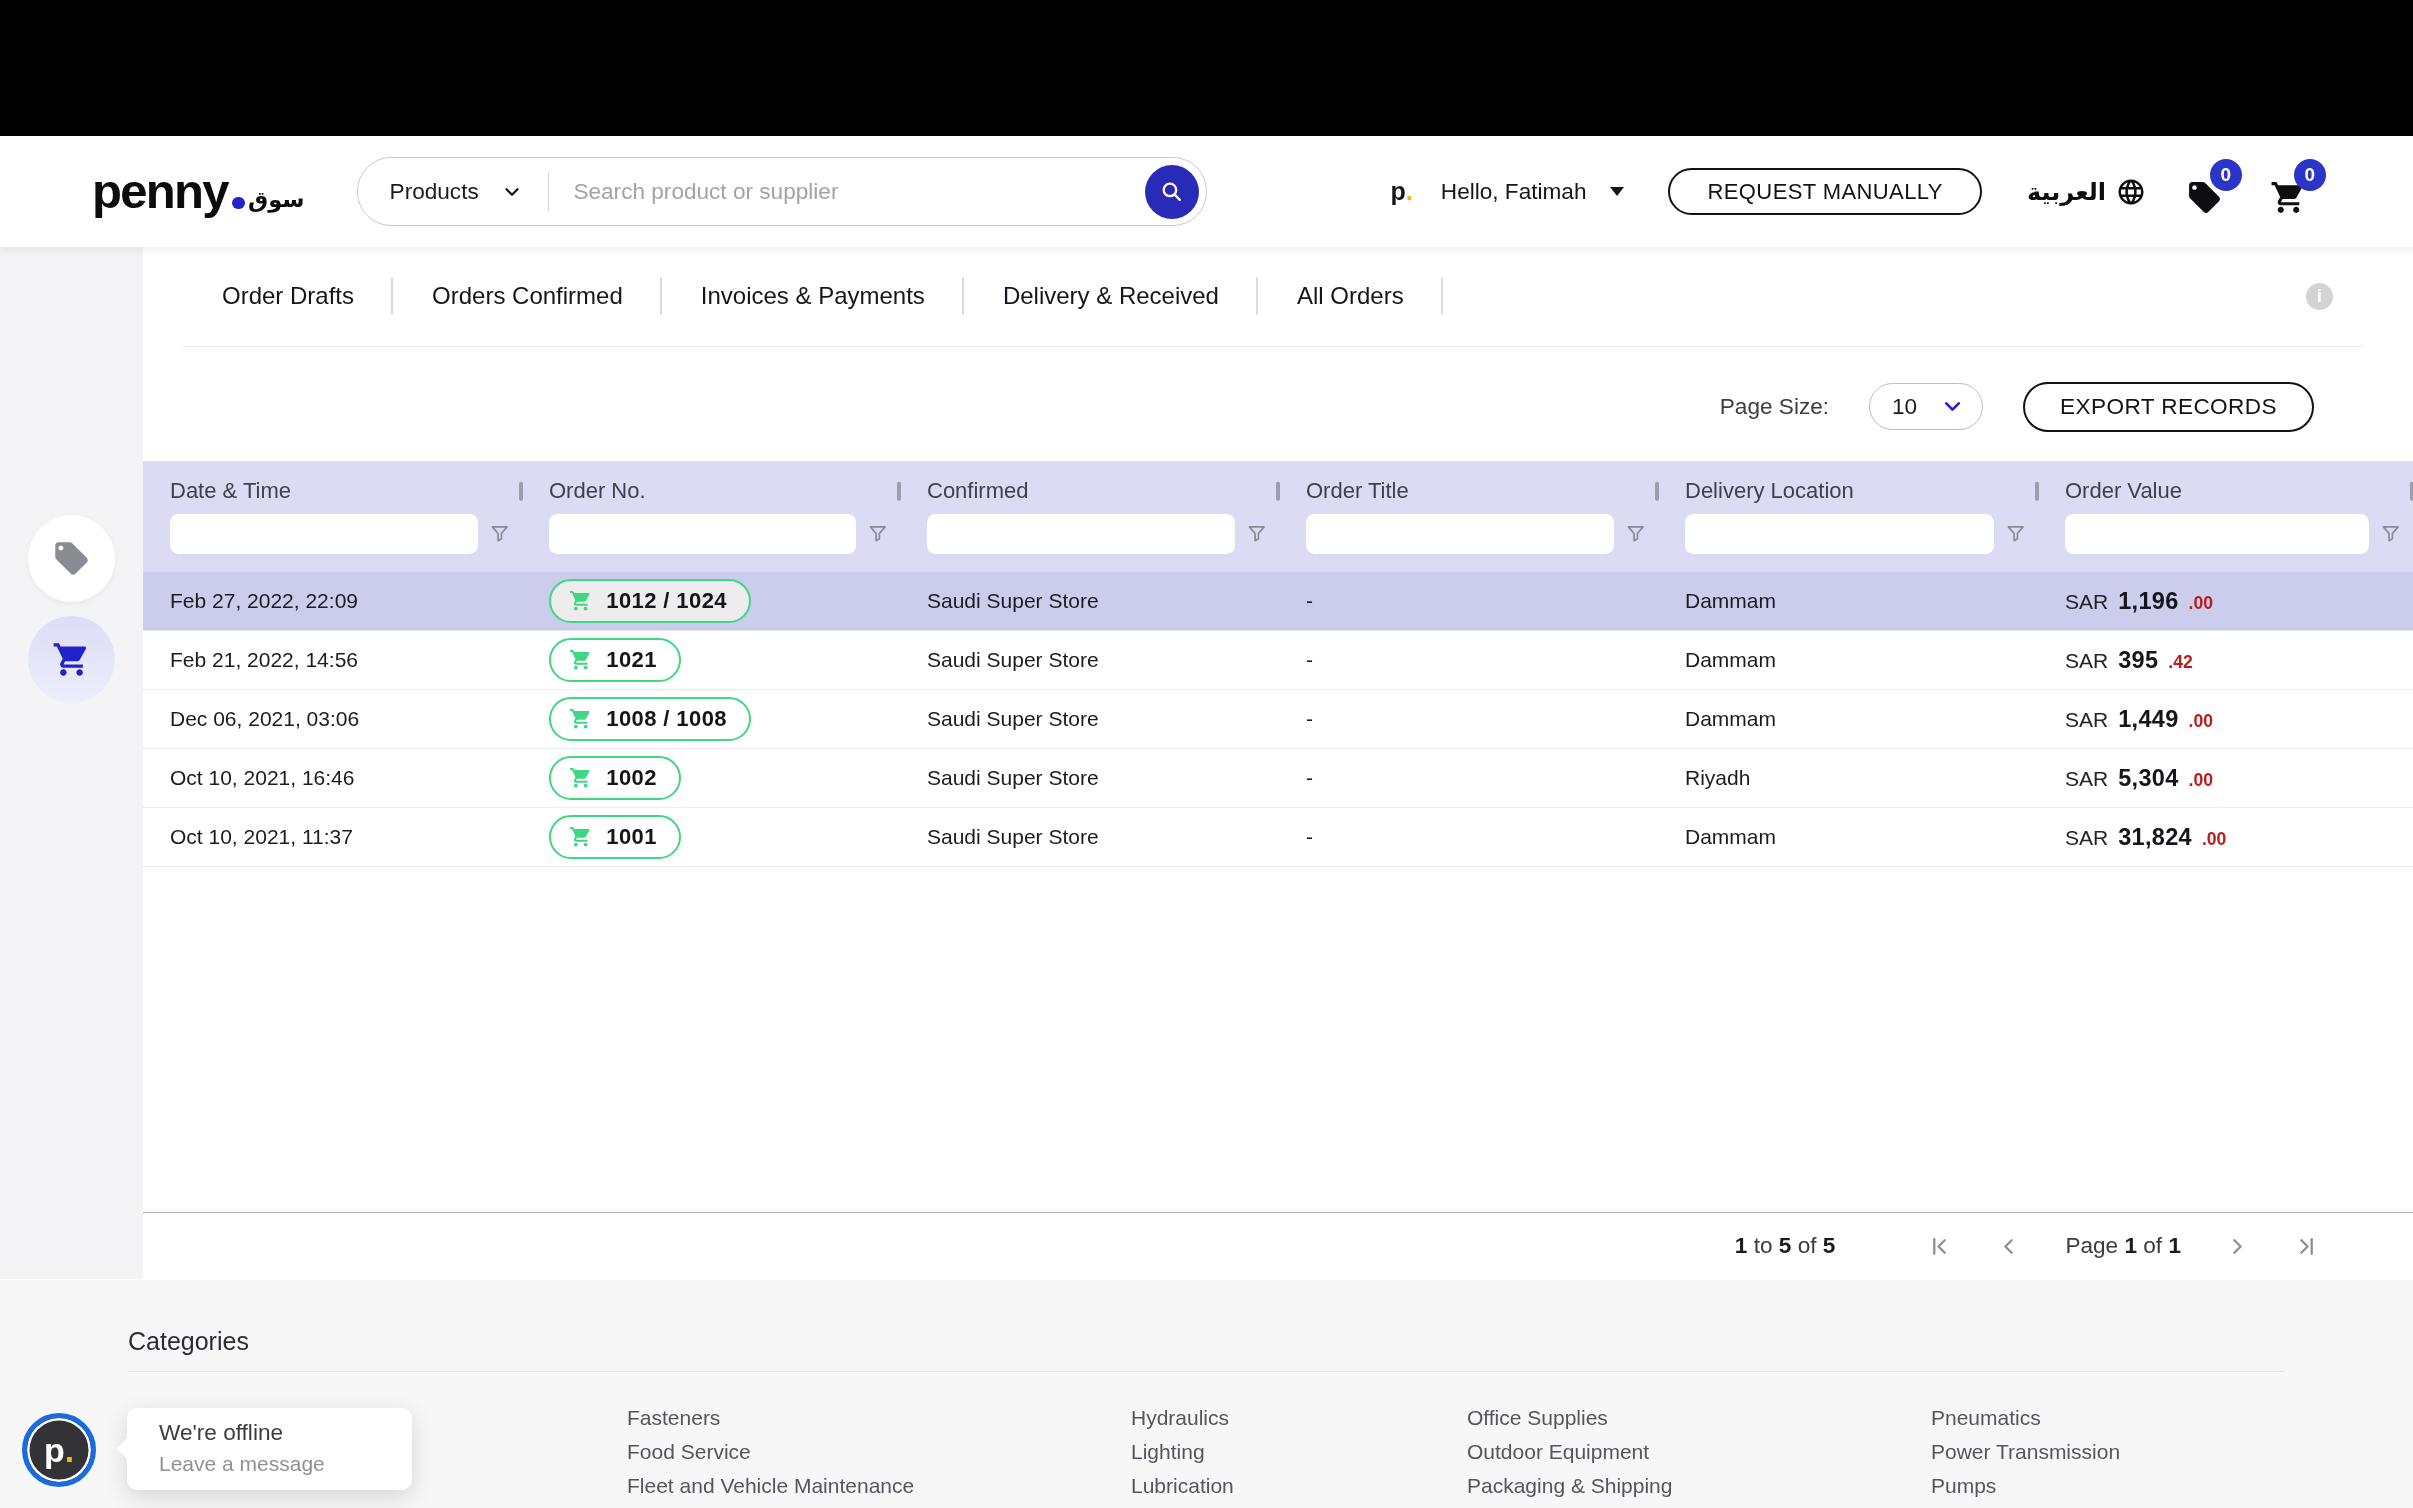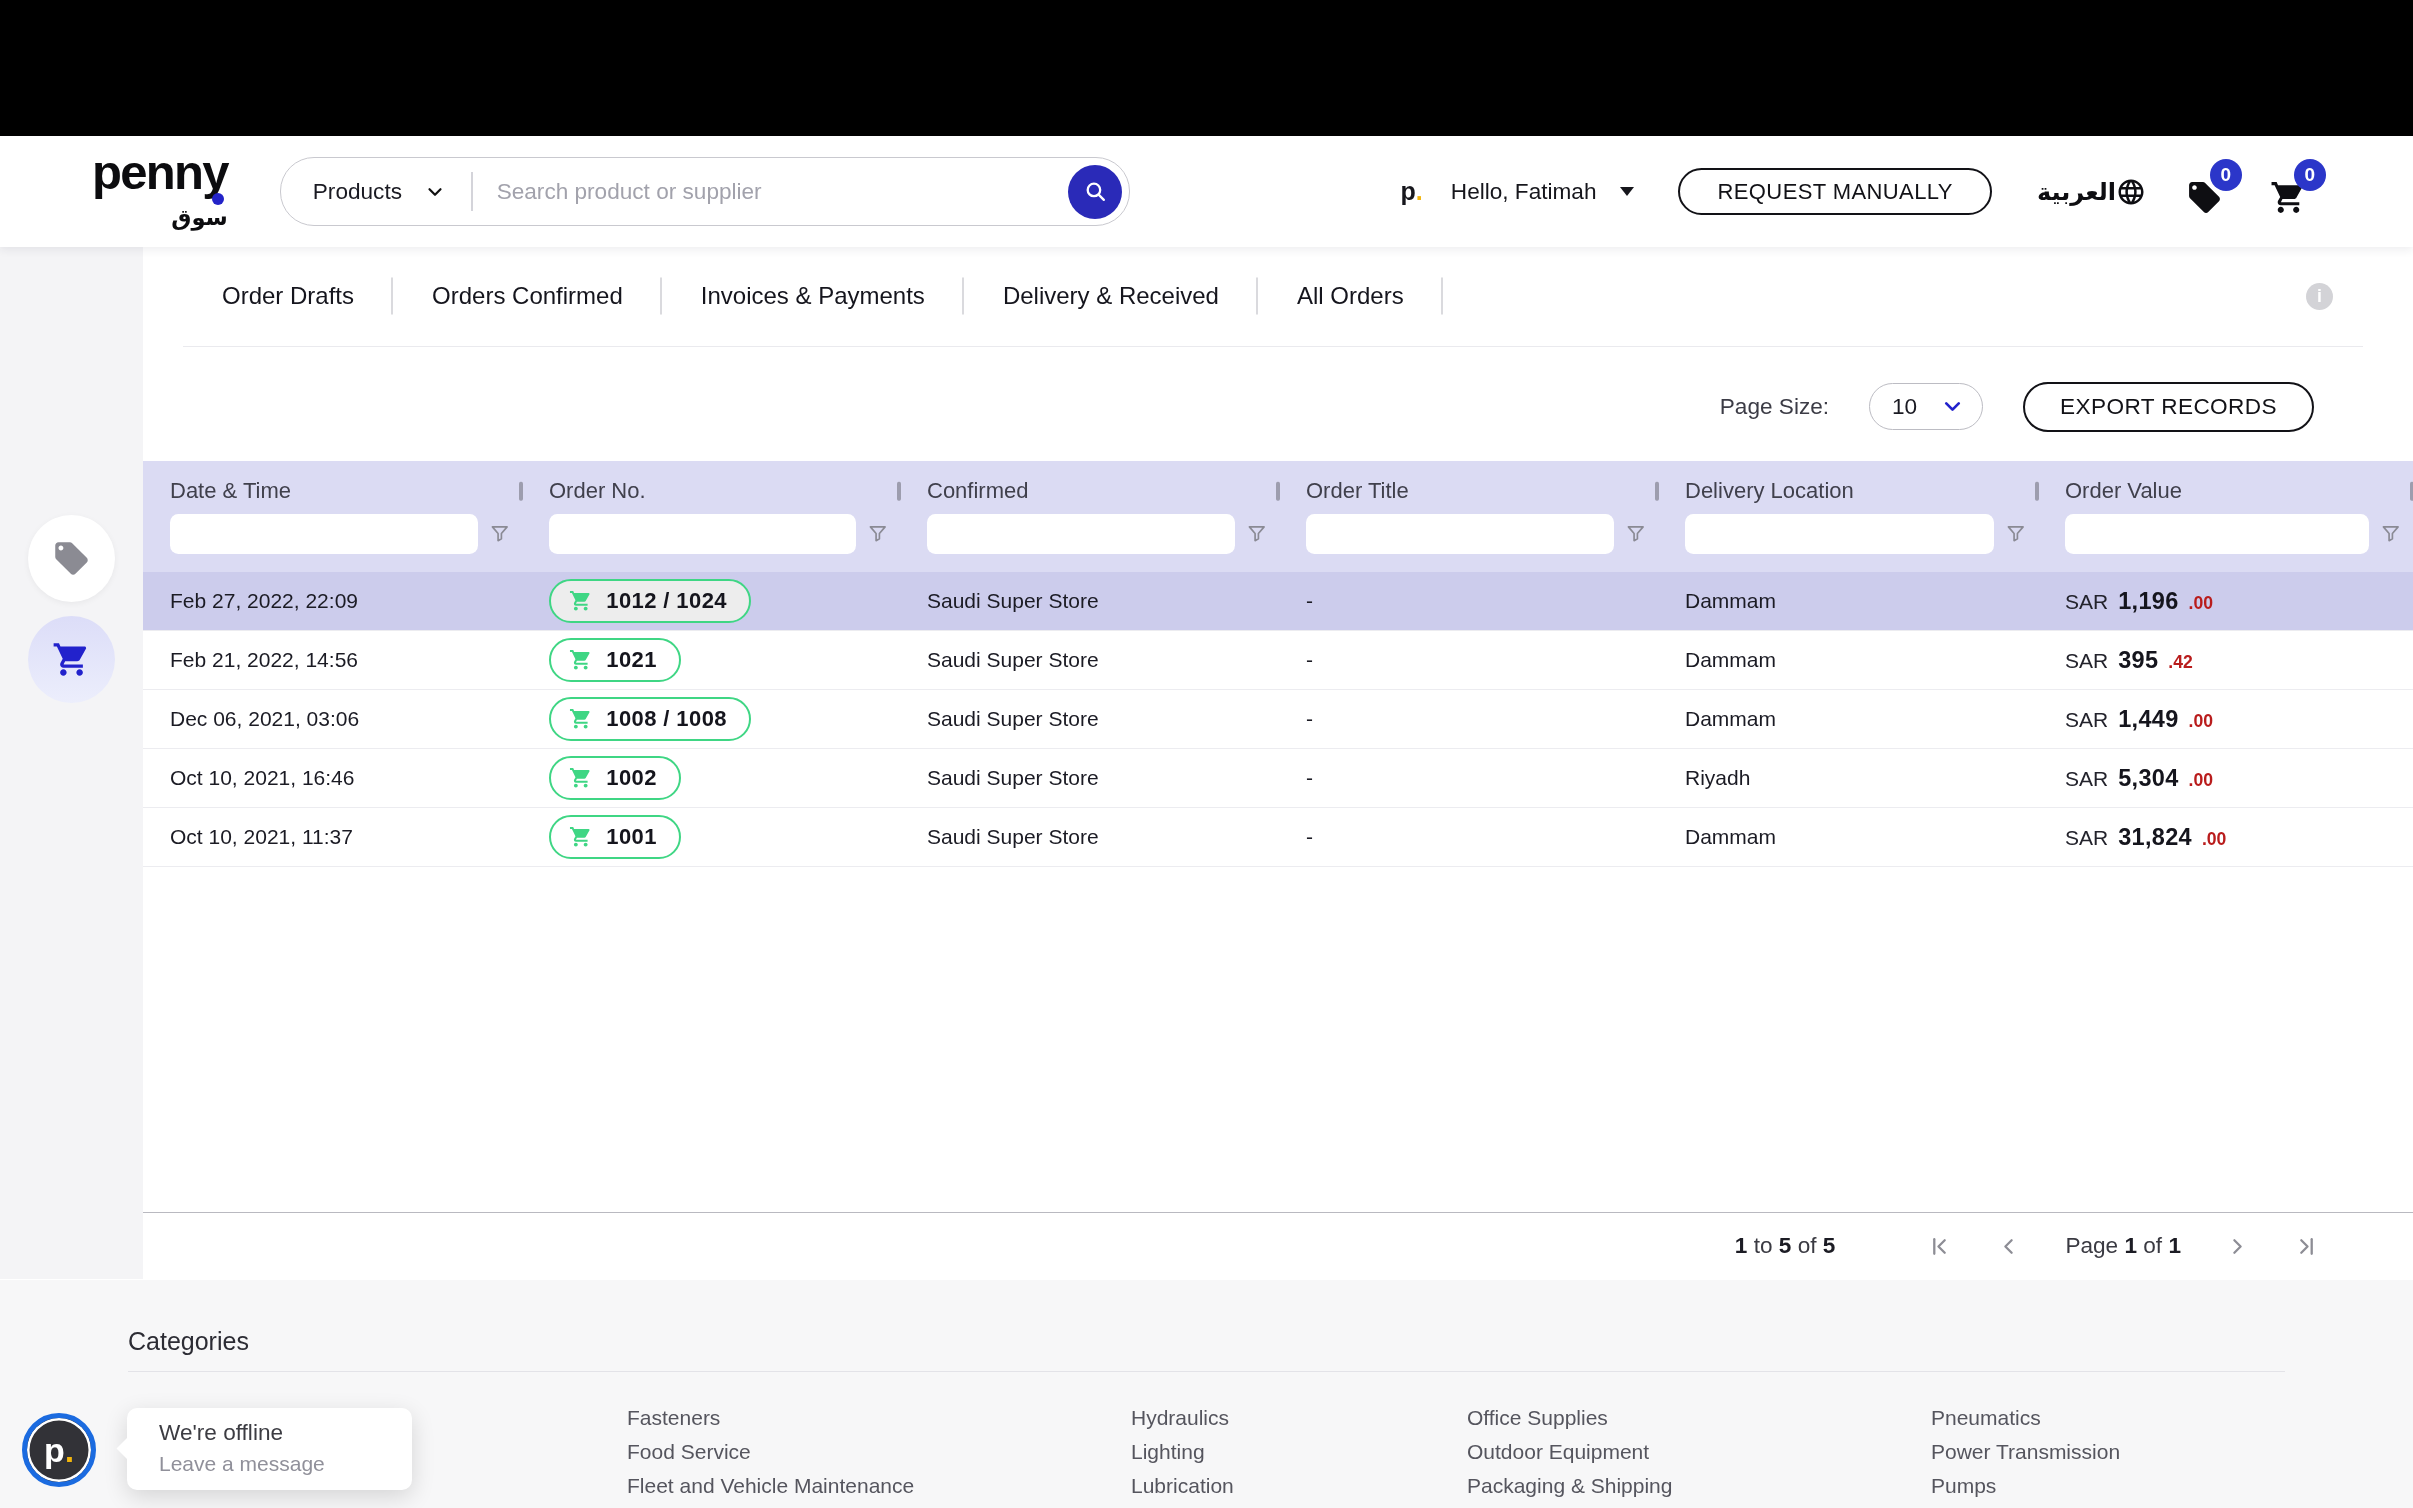--- a/index.html
+++ b/index.html
@@ -5,21 +5,21 @@
   html,body{margin:0;padding:0;overflow:hidden;background:#f7f7f8;}
   *{box-sizing:border-box;font-family:"Liberation Sans","DejaVu Sans",sans-serif;}
   #app{position:relative;width:2413px;height:1508px;background:#ffffff;overflow:hidden;}
 
   
   .topbar{position:absolute;left:0;top:0;width:100%;height:136px;background:#000;}
 
   
   .header{position:absolute;left:0;top:136px;width:100%;height:111px;background:#fff;
           display:flex;align-items:center;padding:0 99px 0 92px;box-shadow:0 2.5px 8.4px rgba(40,40,60,.08);z-index:20;}
-  .logo{display:flex;align-items:flex-end;cursor:pointer;flex-direction:column;}
+  .logo{display:flex;align-items:flex-end;cursor:pointer;}
   .logo .word{font-size:49px;font-weight:700;letter-spacing:-1.7px;color:#0c0c0f;line-height:.8;}
   .logo .dot{width:12.6px;height:12.6px;border-radius:50%;background:#2323c8;margin:0 3.4px 1.7px 4.2px;}
   .logo .arabic{font-size:22.6px;color:#0c0c0f;font-weight:700;line-height:1;margin-bottom:0px;}
 
   .searchbar{margin-left:52px;width:850px;height:69px;border:1.7px solid #c9c9cf;border-radius:34px;
              display:flex;align-items:center;background:#fff;padding-left:32px;position:relative;}
   .searchbar .cat{display:flex;align-items:center;gap:22px;font-size:22.6px;color:#1a1a22;cursor:pointer;}
   .searchbar .cat svg{width:22px;height:22px;}
   .searchbar .vline{width:1.7px;height:39px;background:#d4d4da;margin:0 22px 0 25px;}
   .searchbar input{flex:1;border:none;outline:none;font-size:22.6px;color:#1a1a22;background:transparent;}
@@ -28,21 +28,21 @@
               display:flex;align-items:center;justify-content:center;border:none;cursor:pointer;}
 
   .header-right{margin-left:auto;display:flex;align-items:center;}
   .pmark{font-size:25px;font-weight:700;color:#16161c;}
   .pmark .ydot{color:#f2b50d;}
   .greeting{display:flex;align-items:center;gap:24px;margin-left:28px;cursor:pointer;}
   .greeting .txt{font-size:22.6px;color:#16161c;}
   .caret{width:0;height:0;border-left:7.5px solid transparent;border-right:7.5px solid transparent;border-top:9.2px solid #16161c;}
   .request-btn{margin-left:44px;height:47px;border:2.5px solid #121217;border-radius:23.5px;background:#fff;
                padding:0 37px;font-size:22px;color:#121217;letter-spacing:0.4px;cursor:pointer;display:flex;align-items:center;}
-  .lang{display:flex;align-items:center;margin-left:45px;cursor:pointer;}
+  .lang{display:flex;align-items:center;gap:10px;margin-left:45px;cursor:pointer;}
   .lang .txt{font-size:24px;font-weight:700;color:#0e0e12;}
   .lang svg{width:30px;height:30px;}
   .icon-badge{position:relative;margin-left:40px;cursor:pointer;width:44px;height:49px;}
   .icon-badge svg{width:37px;height:37px;position:absolute;left:0;bottom:0;}
   .badge{position:absolute;right:-11.7px;top:-8.4px;width:32px;height:32px;border-radius:50%;background:#2b36c9;
          color:#fff;font-size:19px;font-weight:700;display:flex;align-items:center;justify-content:center;}
 
   
   .sidebar{position:absolute;left:0;top:246px;width:143px;height:1033px;background:#f4f4f6;}
   .side-circle{position:absolute;left:28px;width:87px;height:87px;border-radius:50%;

